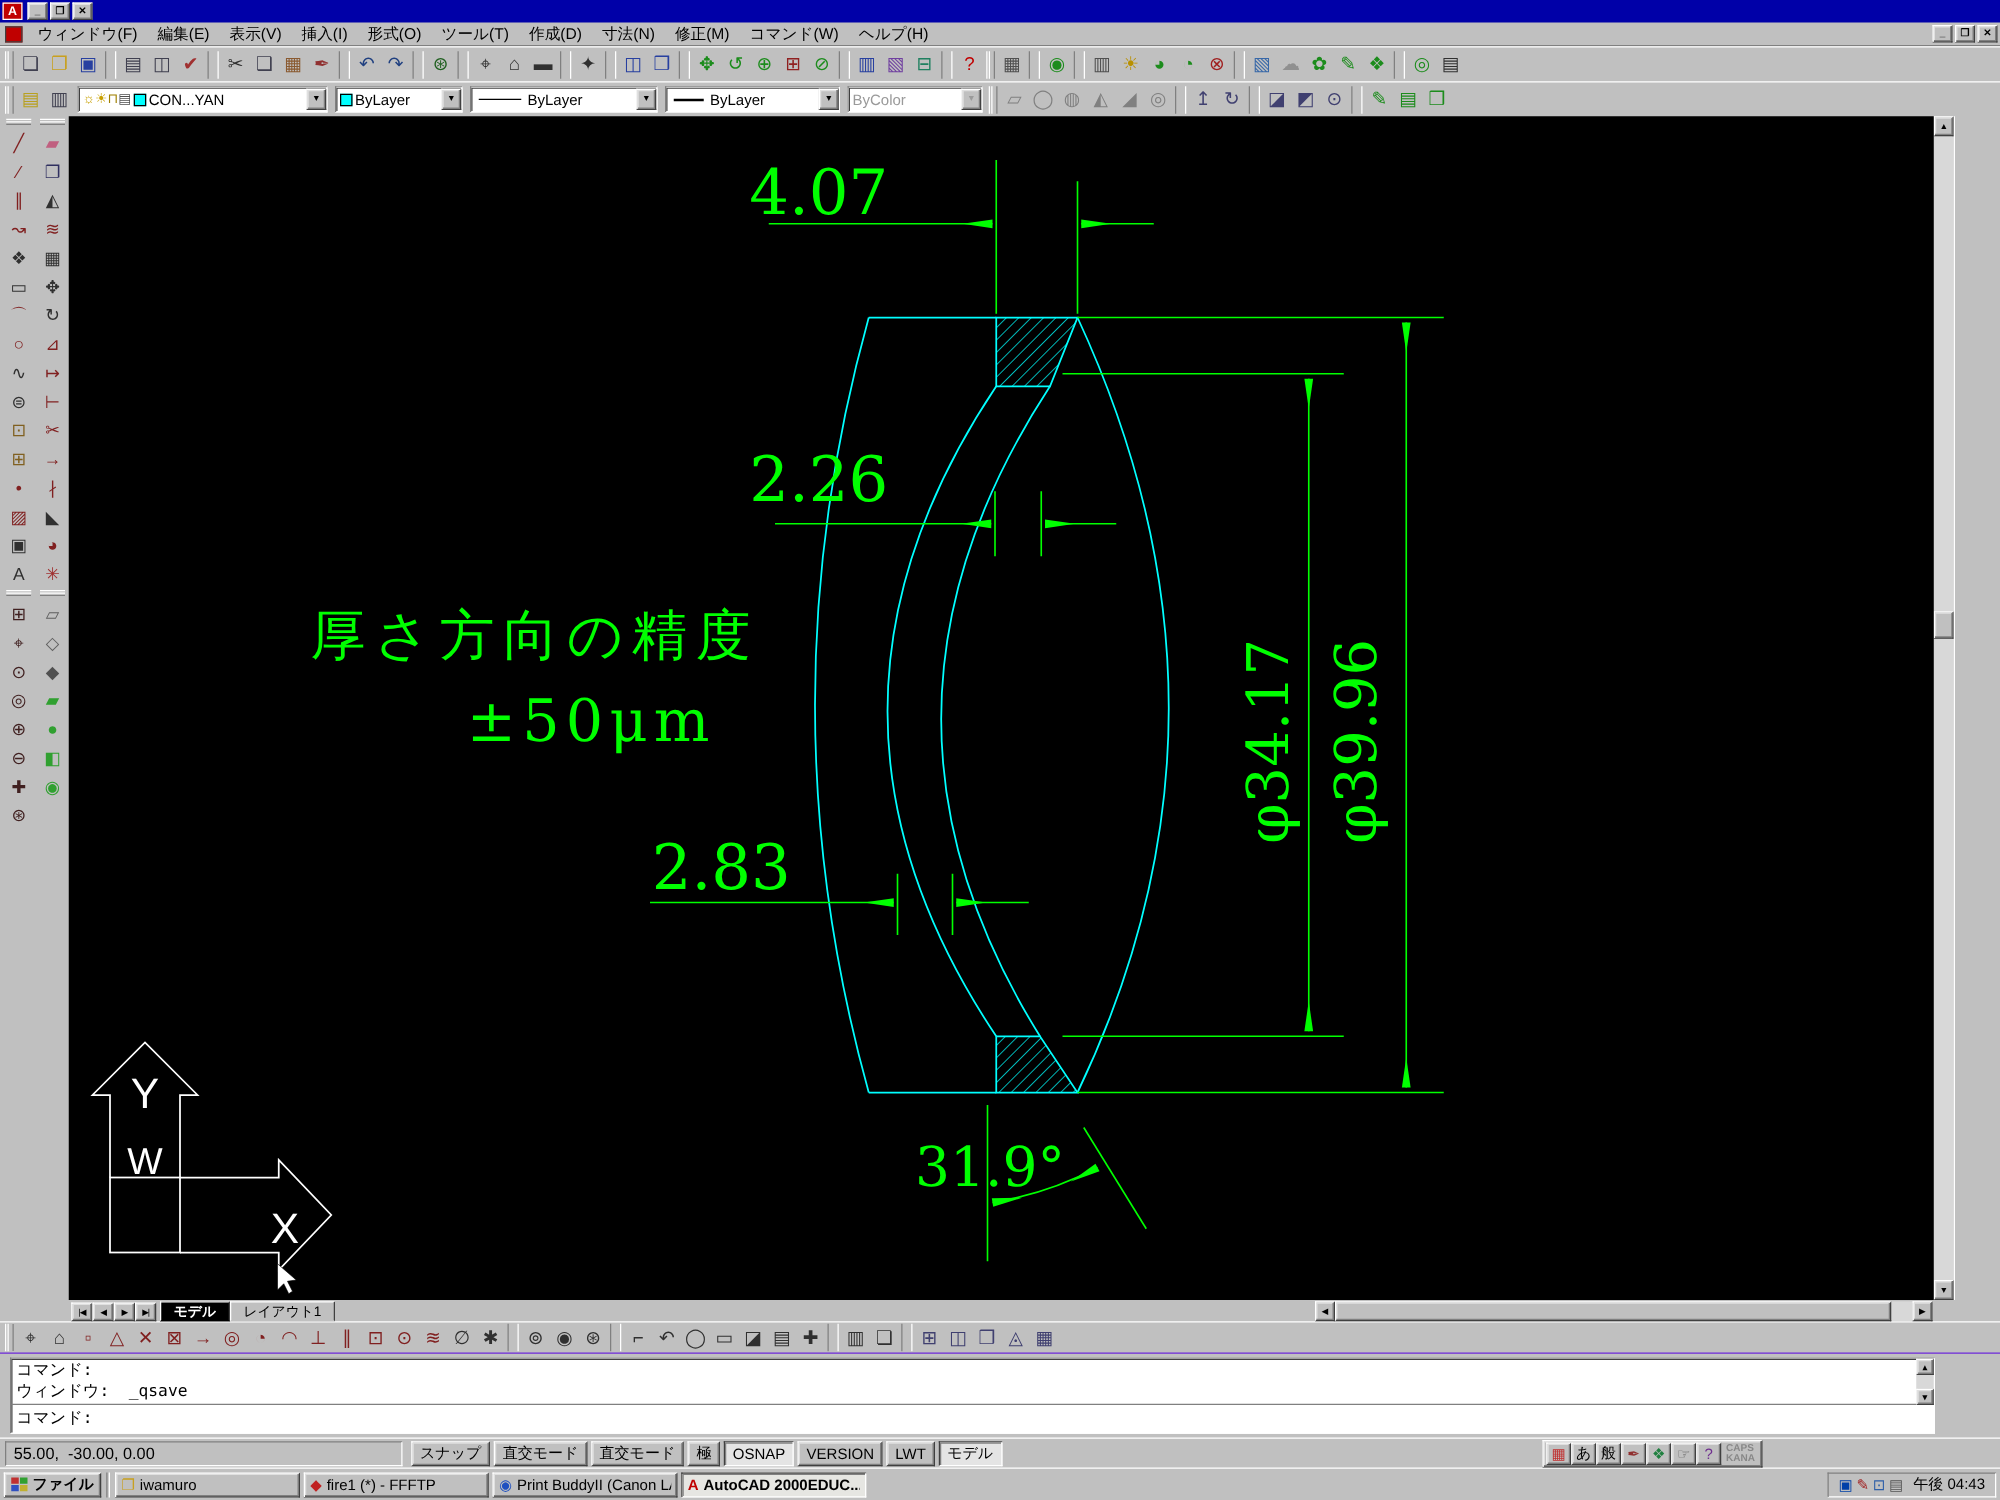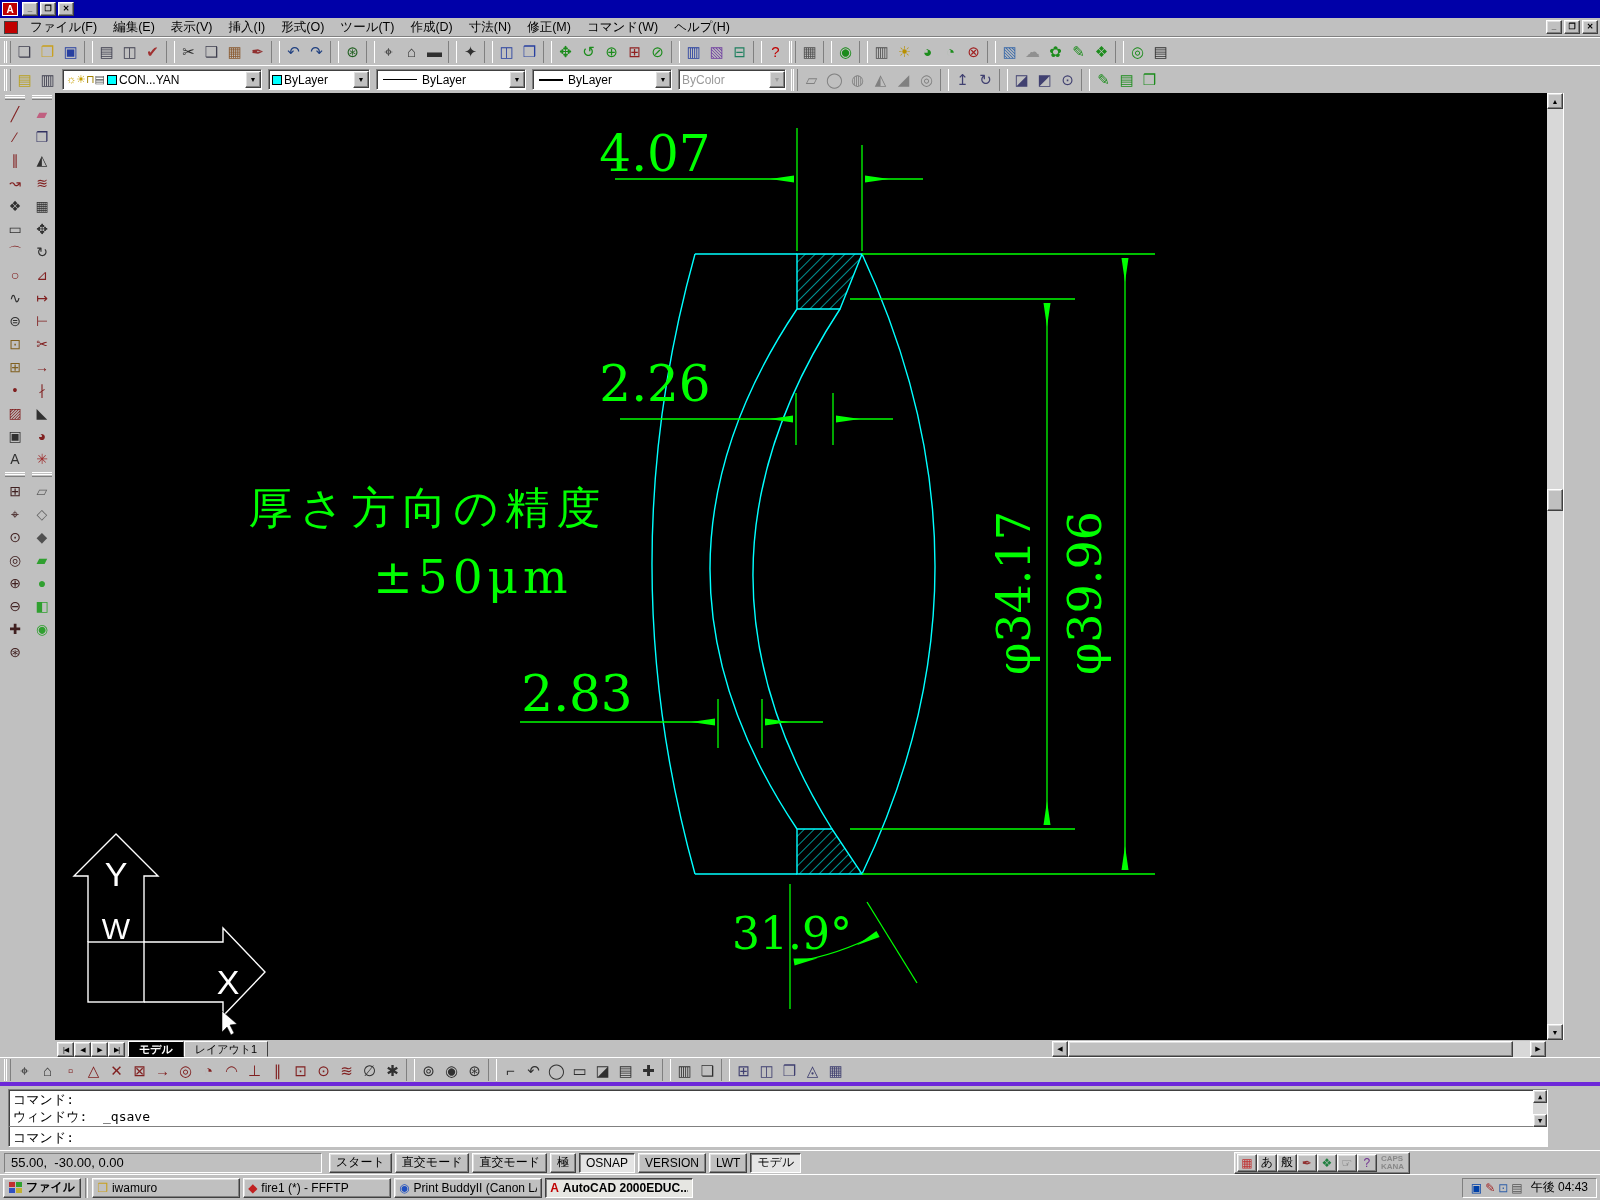--- a/index.html
+++ b/index.html
@@ -51,21 +51,21 @@
 .tabrow{height:17px;display:flex;align-items:flex-end;background:#c0c0c0;padding-left:57px}
 .tnav{width:17px;height:15px;display:flex;align-items:center;justify-content:center;font-size:7px;letter-spacing:-1px}
 .tabs{display:flex;align-items:flex-end;margin-left:3px}
 .tab{height:16px;padding:1px 10px;font-size:11px;border:1px solid;border-color:#fff #404040 #c0c0c0 #fff;background:#c0c0c0;display:flex;align-items:center}
 .tab.active{background:#000;color:#fff;font-weight:bold;border-color:#fff #404040 #000 #fff}
 .hscroll{display:flex;align-items:center;margin-left:auto;height:16px}
 .htrack{width:462px;height:16px;background:#d8d8d8;display:flex}
 .hthumb{width:445px;height:16px}
 .hsp{width:54px}
 
-.cmdwin{height:68px;background:#c0c0c0;padding:3px 52px 3px 8px;border-top:4px solid #6d28d9}
+.cmdwin{height:68px;background:#c0c0c0;padding:3px 52px 3px 8px;border-top:1px solid #6d28d9}
 .cmdbox{height:100%;background:#fff;border:1px solid;border-color:#808080 #fff #fff #808080;box-shadow:inset 1px 1px 0 #404040;font-family:"DejaVu Sans Mono",monospace;font-size:13px;position:relative}
 .chist{height:37px;border-bottom:1px solid #808080;padding:1px 16px 0 4px;overflow:hidden}
 .cline{height:17px;line-height:17px;white-space:pre}
 .cprompt{height:22px;line-height:22px;padding-left:4px;white-space:pre}
 .cscroll{position:absolute;right:0;top:0;width:14px;height:37px;display:flex;flex-direction:column;justify-content:space-between;background:#d8d8d8}
 .cscroll .sbtn{width:14px;height:13px}
 
 .statusbar{height:24px;display:flex;align-items:center;border-top:1px solid #fff;padding:0 4px;gap:3px}
 .coords{width:318px;height:20px;line-height:18px;padding-left:6px;font-size:13px;border:1px solid;border-color:#808080 #fff #fff #808080;white-space:pre}
 .toggles{display:flex;gap:3px;margin-left:4px}
@@ -97,21 +97,21 @@
     <span class="winbtn b-out">_</span>
     <span class="winbtn b-out">❐</span>
     <span class="winbtn b-out">✕</span>
   </span>
 </div>
 
 <div class="menubar">
   <span class="doc-icon"></span>
   <span class="tbar">
 
-  <span class="mitem">ファイル(F)</span>
+  <span class="mitem">ウィンドウ(F)</span>
       <span class="mitem">編集(E)</span>
       <span class="mitem">表示(V)</span>
       <span class="mitem">挿入(I)</span>
       <span class="mitem">形式(O)</span>
       <span class="mitem">ツール(T)</span>
       <span class="mitem">作成(D)</span>
       <span class="mitem">寸法(N)</span>
       <span class="mitem">修正(M)</span>
       <span class="mitem">コマンド(W)</span>
       <span class="mitem">ヘルプ(H)</span>
@@ -758,21 +758,21 @@
       <span class="sbtn b-out">▲</span>
       <span class="sbtn b-out">▼</span>
     </div>
   </div>
 </div>
 
 <div class="statusbar">
   <span class="coords">55.00,  -30.00, 0.00</span>
   <span class="toggles">
 
-  <span class="stgl b-out">スタート</span>
+  <span class="stgl b-out">スナップ</span>
       <span class="stgl b-out">直交モード</span>
       <span class="stgl b-out">直交モード</span>
       <span class="stgl b-out">極</span>
       <span class="stgl b-out pressed">OSNAP</span>
       <span class="stgl b-out">VERSION</span>
       <span class="stgl b-out">LWT</span>
       <span class="stgl b-out pressed">モデル</span>
     </span>
   <span class="imebar b-out">
     <span class="tbar">

